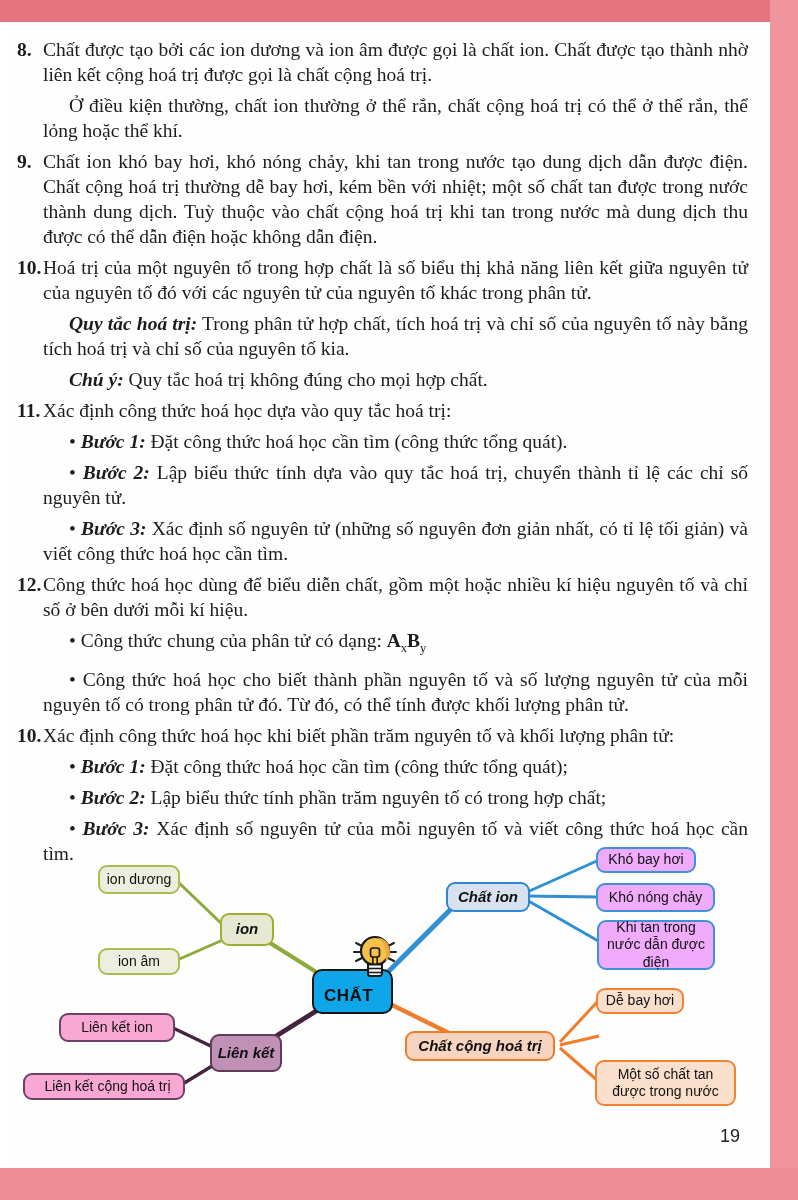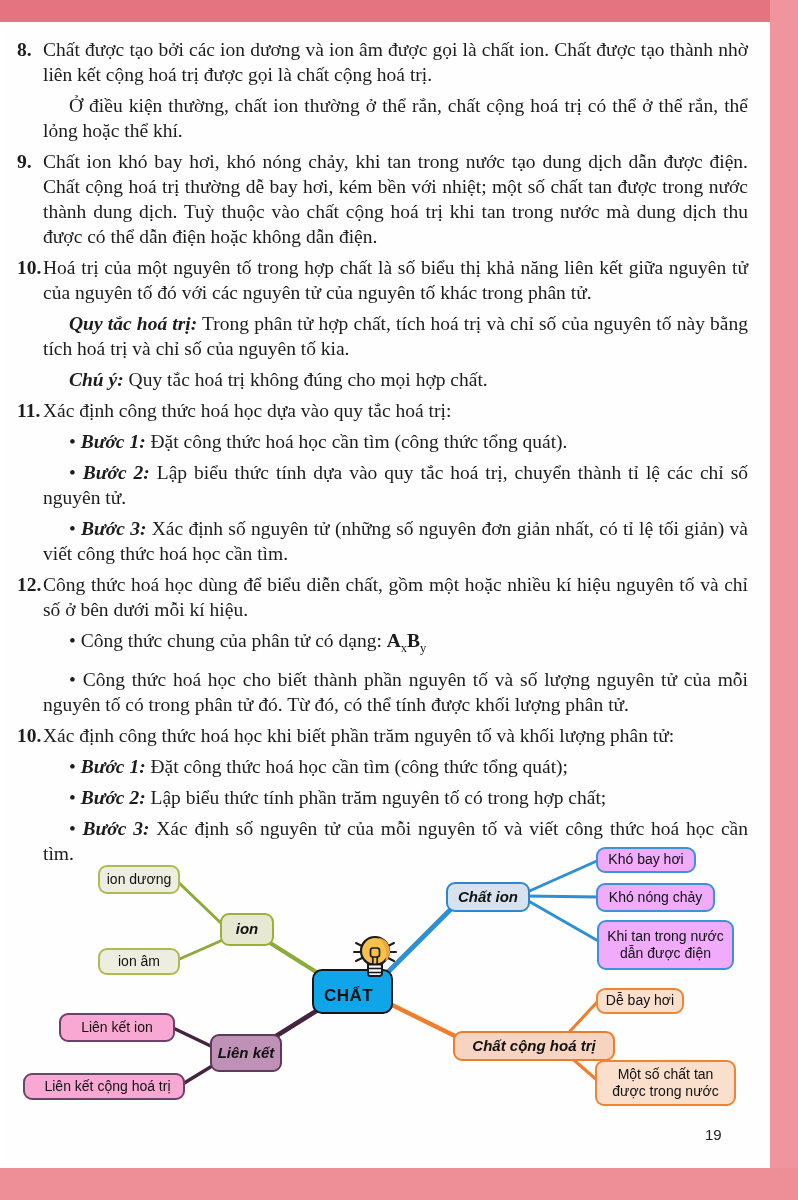--- a/index.html
+++ b/index.html
@@ -40,22 +40,22 @@
   .n-ci-hub    { background:#d8e2ee; border:2.5px solid #2e86d0; }
   .n-cht-child { background:#f9dfcc; border:2px solid #f08433; }
   .n-cht-hub   { background:#f6d4bf; border:2px solid #ee7c2b; }
 
   .n-center { background:#0ea5e9; border:2.8px solid #151515; border-radius:10px;
               font-family:"Liberation Sans", sans-serif; font-weight:700; font-style:normal;
               font-size:17px; letter-spacing:0.5px; padding-top:10px; padding-right:12px; }
 
   .bulb { position:absolute; left:346px; top:908px; width:48px; height:58px; }
 
-  .page-number { position:absolute; left:700px; top:1104px; width:50px; text-align:left;
-                 font-family:"Liberation Sans", sans-serif; font-size:15px; color:#222; }
+  .page-number { position:absolute; left:700px; top:1104px; width:50px; text-align:center;
+                 font-family:"Liberation Sans", sans-serif; font-size:18px; color:#222; }
 </style>
 </head>
 <body>
 
 <div class="canvas">
   <div class="strip-top"></div>
   <div class="strip-right"></div>
   <div class="strip-bottom"></div>
 
   <div class="page">
@@ -150,22 +150,22 @@
       <line x1="21.8" y1="27" x2="21.8" y2="34" stroke="#1a1a1a" stroke-width="1.7"></line>
       <line x1="26.2" y1="27" x2="26.2" y2="34" stroke="#1a1a1a" stroke-width="1.7"></line>
       <path d="M17,34.5 h14 v9 a2.5,2.5 0 0 1 -2.5,2.5 h-9 a2.5,2.5 0 0 1 -2.5,-2.5 z" fill="#ffffff" stroke="#1a1a1a" stroke-width="2"></path>
       <line x1="17" y1="38.5" x2="31" y2="38.5" stroke="#1a1a1a" stroke-width="1.6"></line>
       <line x1="17" y1="42.5" x2="31" y2="42.5" stroke="#1a1a1a" stroke-width="1.6"></line>
     </svg>
 
     <div class="node n-ci-hub hub" style="left:441px; top:860px; width:84px; height:30px;">Chất ion</div>
     <div class="node n-ci-child" style="left:591px; top:825px; width:100px; height:26px;">Khó bay hơi</div>
     <div class="node n-ci-child" style="left:591px; top:861px; width:119px; height:29px;">Khó nóng chảy</div>
-    <div class="node n-ci-child" style="left:592px; top:898px; width:137px; height:50px;">Khi tan trong nước dẫn được điện</div>
+    <div class="node n-ci-child" style="left:592px; top:898px; width:118px; height:50px;">Khi tan trong nước dẫn được điện</div>
 
-    <div class="node n-cht-hub hub" style="left:448px; top:1009px; width:162px; height:30px;">Chất cộng hoá trị</div>
+    <div class="node n-cht-hub hub" style="left:400px; top:1009px; width:150px; height:30px;">Chất cộng hoá trị</div>
     <div class="node n-cht-child" style="left:591px; top:966px; width:88px; height:26px;">Dễ bay hơi</div>
     <div class="node n-cht-child" style="left:591px; top:1055px; width:140px; height:27px;">Kém bền với nhiệt</div>
     <div class="node n-cht-child" style="left:590px; top:1038px; width:141px; height:46px;">Một số chất tan được trong nước</div>
 
     <div class="page-number">19</div>
   </div>
 </div>
 
 </body></html>

